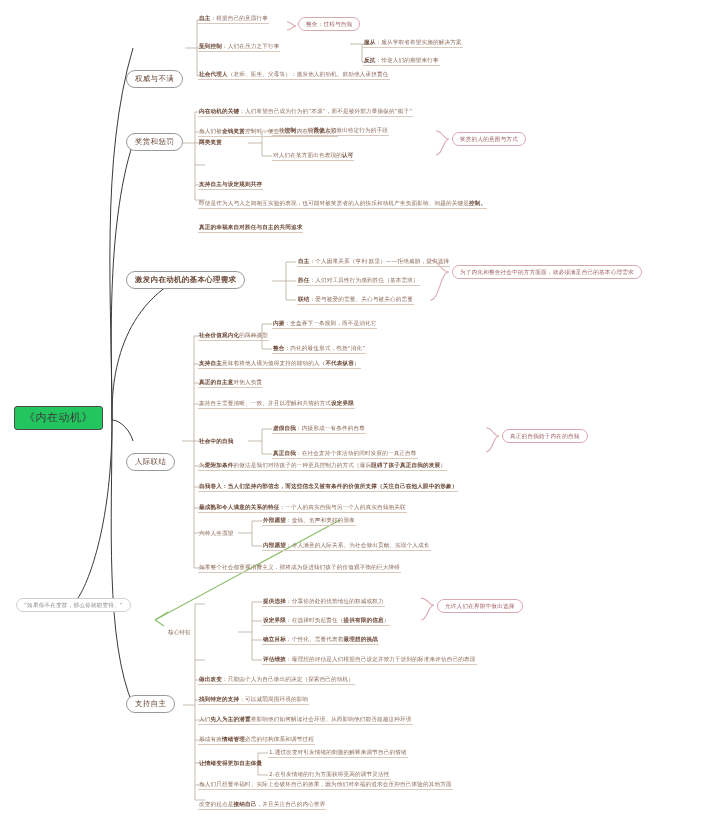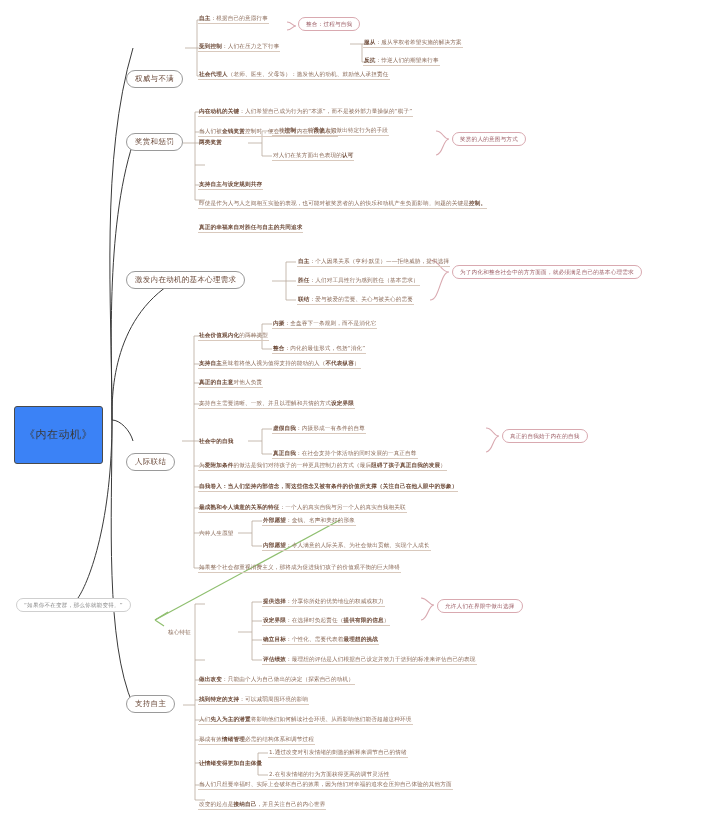--- a/index.html
+++ b/index.html
@@ -6,22 +6,22 @@
   body{
     width:720px;height:834px;background:#ffffff;
     font-family:"DejaVu Sans","Liberation Sans",sans-serif;
     position:relative;overflow:hidden;
   }
   #canvas{position:absolute;left:0;top:0;width:720px;height:834px;}
   svg.wires{position:absolute;left:0;top:0;width:720px;height:834px;pointer-events:none;}
   .node{position:absolute;white-space:nowrap;line-height:1.1;}
   
   .root{
-    border:1px solid #4a4a4a;border-radius:3px;background:#3b82f6;
-    font-size:11px;color:#3a3a3a;padding:22px 9px;letter-spacing:.5px;
+    border:1px solid #4a4a4a;border-radius:3px;background:#22c55e;
+    font-size:11px;color:#3a3a3a;padding:5px 9px;letter-spacing:.5px;
   }
   
   .pill{
     border:1px solid #9a9a9a;border-radius:11px;background:#fff;
     font-size:7.5px;color:#6b4a3a;padding:4px 8px;letter-spacing:.3px;
   }
   
   .leaf{
     font-size:5.6px;color:#8a6a58;border-bottom:.7px solid #d9c9bd;
     padding:0 1px 1.5px 1px;letter-spacing:.15px;
@@ -78,21 +78,21 @@
     <g fill="none" stroke="#8fbf6f" stroke-width="1.2">
       <path d="M340 520 L155 620"></path>
       <path d="M155 620 L168 612 M155 620 L164 626"></path>
     </g>
   </svg>
 
   <div class="node root" style="left:14px;top:406px;">《内在动机》</div>
 
   <div class="node pill" style="left:126px;top:38px;margin-top:32px;">权威与不满</div>
   <div class="node pill" style="left:126px;top:133px;">奖赏和惩罚</div>
-  <div class="node pill" style="left:126px;top:271px;">激发内在动机的基本心理需求</div>
+  <div class="node pill" style="left:126px;top:271px;font-weight:bold;">激发内在动机的基本心理需求</div>
   <div class="node pill" style="left:126px;top:453px;">人际联结</div>
   <div class="node pill" style="left:126px;top:695px;">支持自主</div>
 
   <div class="node leaf" style="left:198px;top:15px;"><b>自主</b><span>：根据自己的意愿行事</span></div>
   <div class="node leaf" style="left:198px;top:43px;"><b>受到控制</b><span>：人们在压力之下行事</span></div>
   <div class="node leaf" style="left:198px;top:71px;"><b>社会代理人</b><span>（老师、医生、父母等）：激发他人的动机、鼓励他人承担责任</span></div>
   <div class="node leaf" style="left:363px;top:39px;"><b>服从</b><span>：服从掌权者希望实施的解决方案</span></div>
   <div class="node leaf" style="left:363px;top:57px;"><b>反抗</b><span>：悖逆人们的期望来行事</span></div>
   <div class="node bubble" style="left:298px;top:17px;">整合：过程与自我</div>
 

